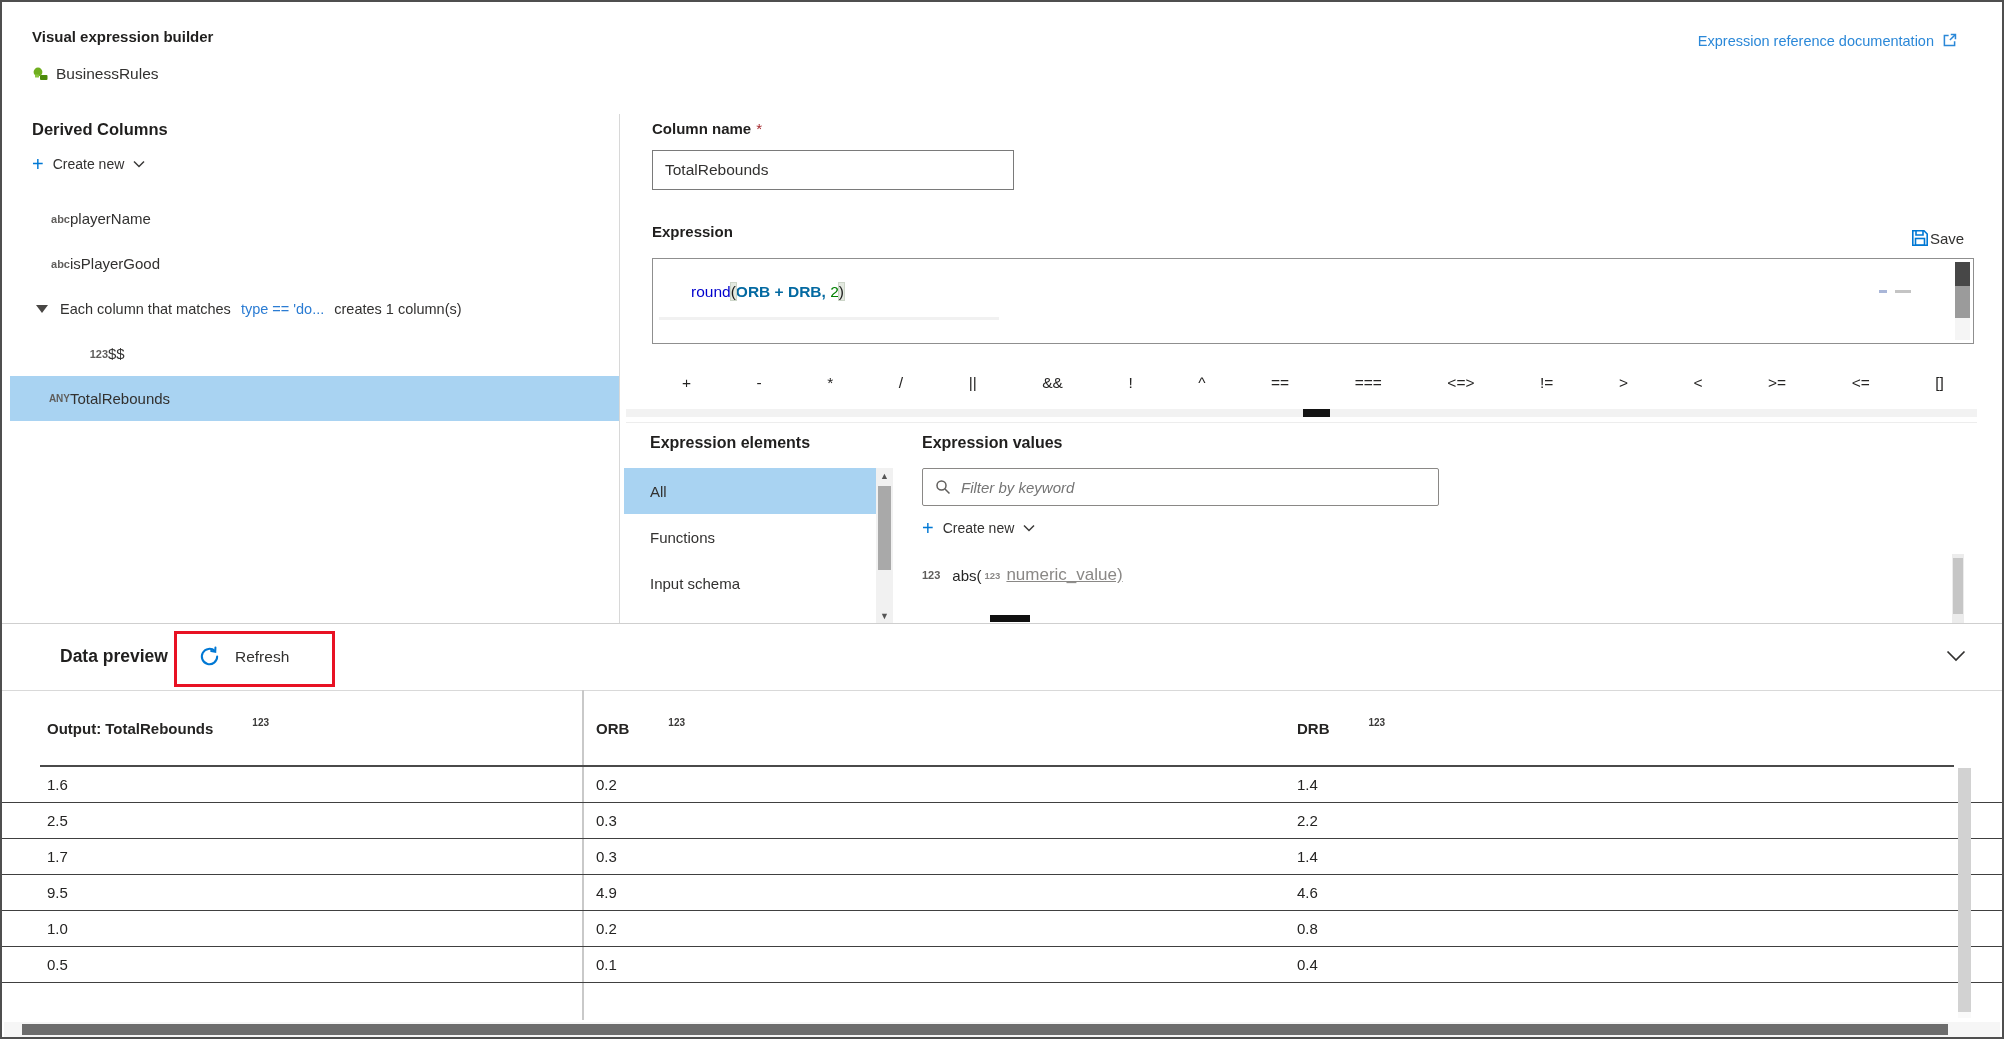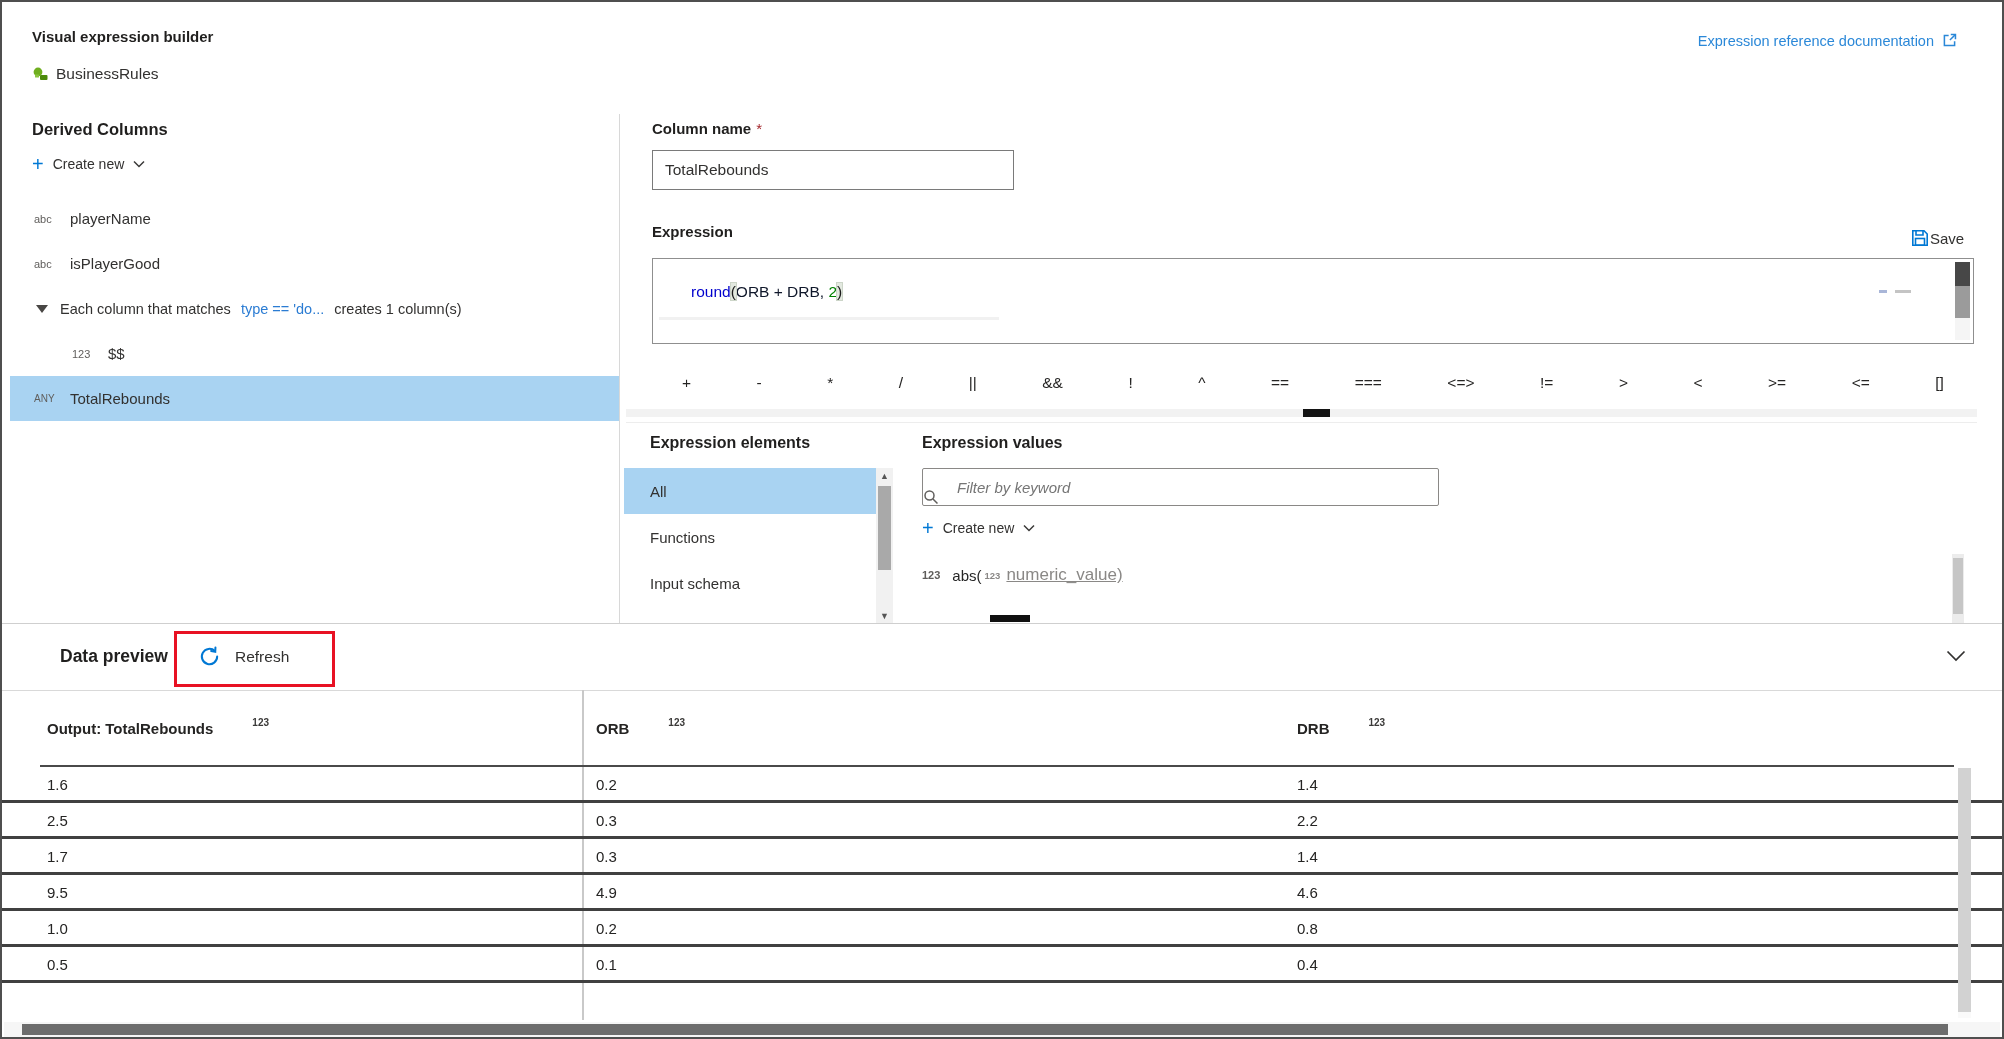--- a/index.html
+++ b/index.html
@@ -19,40 +19,40 @@
   
   .dc-heading{left:30px;top:118px;font-size:16.5px;font-weight:600;color:var(--dark);}
   .create-new{display:flex;align-items:center;gap:9px;cursor:pointer;}
   .cn-left{left:30px;top:152px;}
   .plus{color:var(--accent);font-size:20px;font-weight:400;line-height:1;}
   .create-label{font-size:14px;color:var(--text);}
   .chev{color:#3b3a39;}
   .dc-list{left:8px;top:194px;width:610px;}
   .dc-row{height:45px;display:flex;align-items:center;padding-left:24px;cursor:pointer;}
   .dc-row.selected{background:var(--sel);}
-  .badge{width:36px;font-size:11px;font-weight:400;color:var(--gray);flex:none;}
+  .badge{width:36px;font-size:11px;font-weight:700;color:var(--gray);flex:none;text-align:right;}
   .badge.tiny{font-size:10px;}
   .dc-label{font-size:15px;color:var(--text);}
   .pattern-row{padding-left:26px;font-size:14.5px;color:var(--text);}
   .tri{width:0;height:0;border-left:6px solid transparent;border-right:6px solid transparent;border-top:8px solid #484644;margin-right:12px;flex:none;}
   .match-expr{color:#2b7cd3;margin:0 10px;white-space:nowrap;}
   .dollar-row{padding-left:62px;}
   .v-divider{left:617px;top:112px;width:1px;height:510px;background:#d8d8d8;}
 
   
   .cn-label{left:650px;top:118px;font-size:15px;font-weight:600;color:var(--dark);}
   .req{color:#a4262c;margin-left:5px;font-weight:400;}
   .cn-input{left:650px;top:148px;width:362px;height:40px;border:1px solid #7a7a7a;padding:0 12px;font-size:15.5px;color:var(--text);background:#fff;}
   .expr-label{left:650px;top:214px;font-size:15px;font-weight:600;color:var(--dark);margin-top:7px;}
   .save-btn{left:1908px;top:226px;display:flex;align-items:center;gap:0;cursor:pointer;}
   .save-btn span{font-size:15px;color:var(--text);}
   .editor{left:650px;top:256px;width:1322px;height:86px;border:1px solid #8f8f8f;background:#fff;}
   .code-line{position:absolute;left:38px;top:24px;font-family:"DejaVu Sans Mono",monospace;font-size:15.5px;white-space:pre;}
   .tk-keyword{color:var(--kw);}
-  .tk-plain{color:#0f172a;}
+  .tk-plain{color:#0369a1;font-weight:bold;}
   .tk-number{color:var(--num);}
   .tk-bracket{color:#1b1b1b;background:#e3e9e0;outline:1px solid #ccd5c8;}
   .ed-line2{position:absolute;left:6px;top:58px;width:340px;height:3px;background:#f1f1f1;}
   .mm-dash1{position:absolute;right:86px;top:31px;width:8px;height:3px;background:#a9b6d8;}
   .mm-dash2{position:absolute;right:62px;top:31px;width:16px;height:3px;background:#c4c4c4;}
   .ed-scroll{position:absolute;right:3px;top:3px;width:15px;height:78px;background:#f5f5f5;}
   .ed-thumb-dark{position:absolute;left:0;top:0;width:100%;height:24px;background:#474747;}
   .ed-thumb-gray{position:absolute;left:0;top:24px;width:100%;height:32px;background:#9b9b9b;}
 
   .operators{left:650px;top:366px;width:1322px;height:30px;display:flex;justify-content:space-between;align-items:center;padding:0 30px;}
@@ -64,21 +64,21 @@
   
   .ee-heading{left:648px;top:432px;font-size:16px;font-weight:600;color:var(--dark);}
   .ee-list{left:622px;top:466px;width:252px;}
   .ee-item{height:46px;display:flex;align-items:center;padding-left:26px;font-size:15px;color:var(--text);cursor:pointer;}
   .ee-item.selected{background:var(--sel);}
   .ee-scroll{left:874px;top:466px;width:17px;height:156px;background:#f1f1f1;}
   .ee-up,.ee-down{position:absolute;left:0;width:100%;text-align:center;font-size:9px;color:#555;cursor:pointer;}
   .ee-up{top:3px;} .ee-down{bottom:3px;}
   .ee-thumb{position:absolute;left:2px;top:18px;width:13px;height:84px;background:#a9a9a9;cursor:pointer;}
   .ev-heading{left:920px;top:432px;font-size:16px;font-weight:600;color:var(--dark);}
-  .filter{left:920px;top:466px;width:517px;height:38px;border:1px solid #8a8886;border-radius:2px;display:flex;align-items:flex-end;gap:18px;padding-left:0;background:#fff;}
+  .filter{left:920px;top:466px;width:517px;height:38px;border:1px solid #8a8886;border-radius:2px;display:flex;align-items:center;gap:10px;padding-left:12px;background:#fff;}
   .filter input{border:none;outline:none;flex:1;font-size:15px;color:var(--text);height:100%;background:transparent;}
   .filter input::placeholder{font-style:italic;color:#757575;}
   .cn-values{left:920px;top:516px;}
   .ev-item{left:920px;top:556px;height:34px;display:flex;align-items:center;cursor:pointer;}
   .ev-badge{font-size:11px;font-weight:600;color:#5f5d5b;margin-right:12px;}
   .ev-name{font-size:15px;color:#262626;}
   .ev-argbadge{font-size:9.5px;font-weight:600;color:#8a8886;margin:0 6px 0 3px;}
   .ev-arg{font-size:17px;color:#8a8886;text-decoration:underline;}
   .ev-hthumb{left:988px;top:613px;width:40px;height:7px;background:#101010;cursor:pointer;}
   .ev-vscroll{left:1950px;top:552px;width:12px;height:70px;background:#ececec;}
@@ -91,21 +91,21 @@
   .refresh{left:196px;top:643px;display:flex;align-items:center;gap:14px;cursor:pointer;}
   .refresh span{font-size:15.5px;color:var(--text);}
   .dp-chevron{left:1944px;top:648px;cursor:pointer;color:var(--text);}
   .dp-barline{left:0;top:688px;width:2000px;height:1px;background:#d9d9d9;}
   .dph{top:688px;height:76px;display:flex;align-items:center;font-size:15px;font-weight:600;color:#252423;gap:33px;}
   .dph sup,.dph .sup{font-size:10px;font-weight:700;color:#3b3a39;margin-left:6px;transform:translateY(-6px);}
   .c0{left:45px;} .c1{left:594px;} .c2{left:1295px;}
   .col-divider{left:580px;top:688px;width:2px;height:330px;background:#c9c9c9;}
   .head-underline{left:38px;top:763px;width:1914px;height:2px;background:#4a4a4a;}
   .dp-rows{left:0;top:765px;width:2000px;}
-  .dp-row{position:relative;height:36px;border-bottom:3px solid #404040;}
+  .dp-row{position:relative;height:36px;border-bottom:1px solid #404040;}
   .dp-cell{position:absolute;top:0;line-height:36px;font-size:15px;color:#252423;}
   .dp-vscroll{left:1956px;top:766px;width:13px;height:250px;background:#fafafa;}
   .dp-vthumb{position:absolute;left:0;top:0;width:13px;height:244px;background:#d2d2d2;}
   .dp-hscroll{left:2px;top:1020px;width:1996px;height:15px;background:#f6f6f6;}
   .dp-hthumb{position:absolute;left:18px;top:2px;width:1926px;height:11px;background:#6d6d6d;cursor:pointer;}
 
   svg{display:block;}
 </style>
 </head>
 <body>

